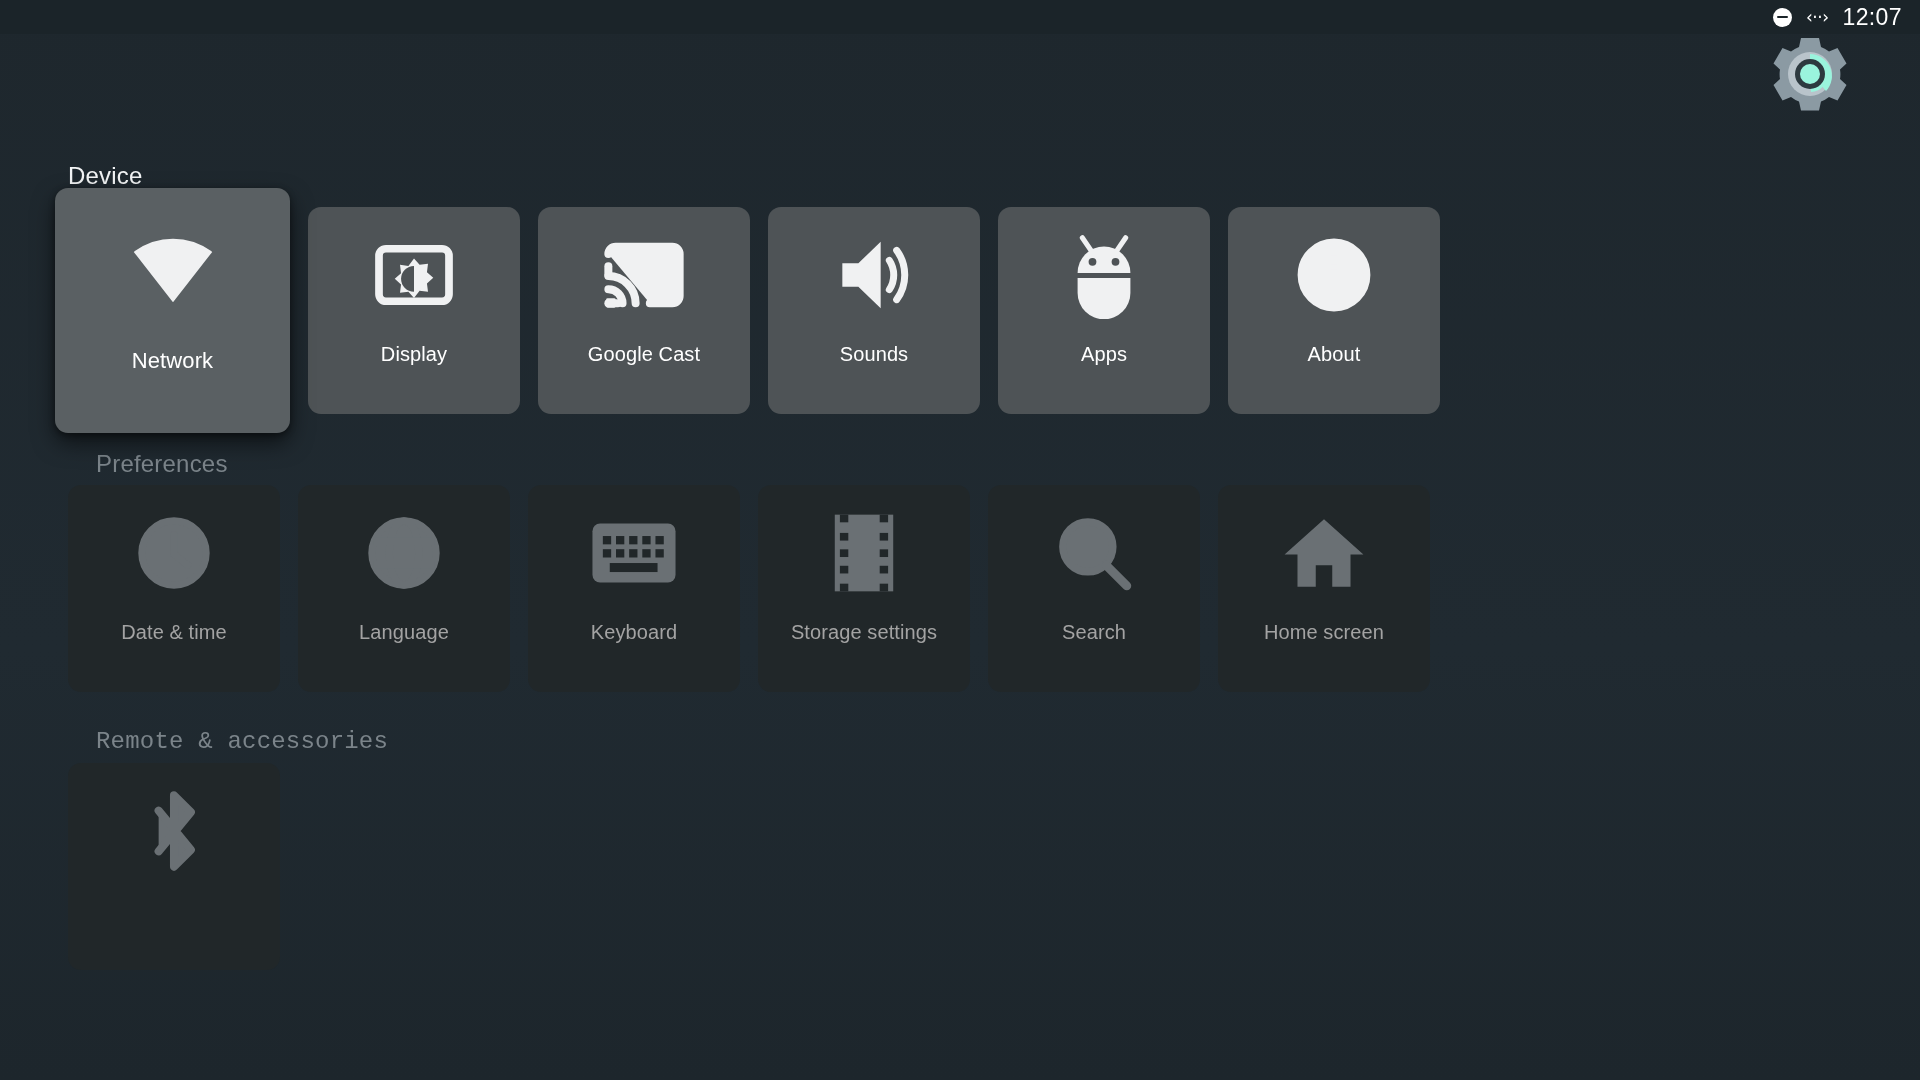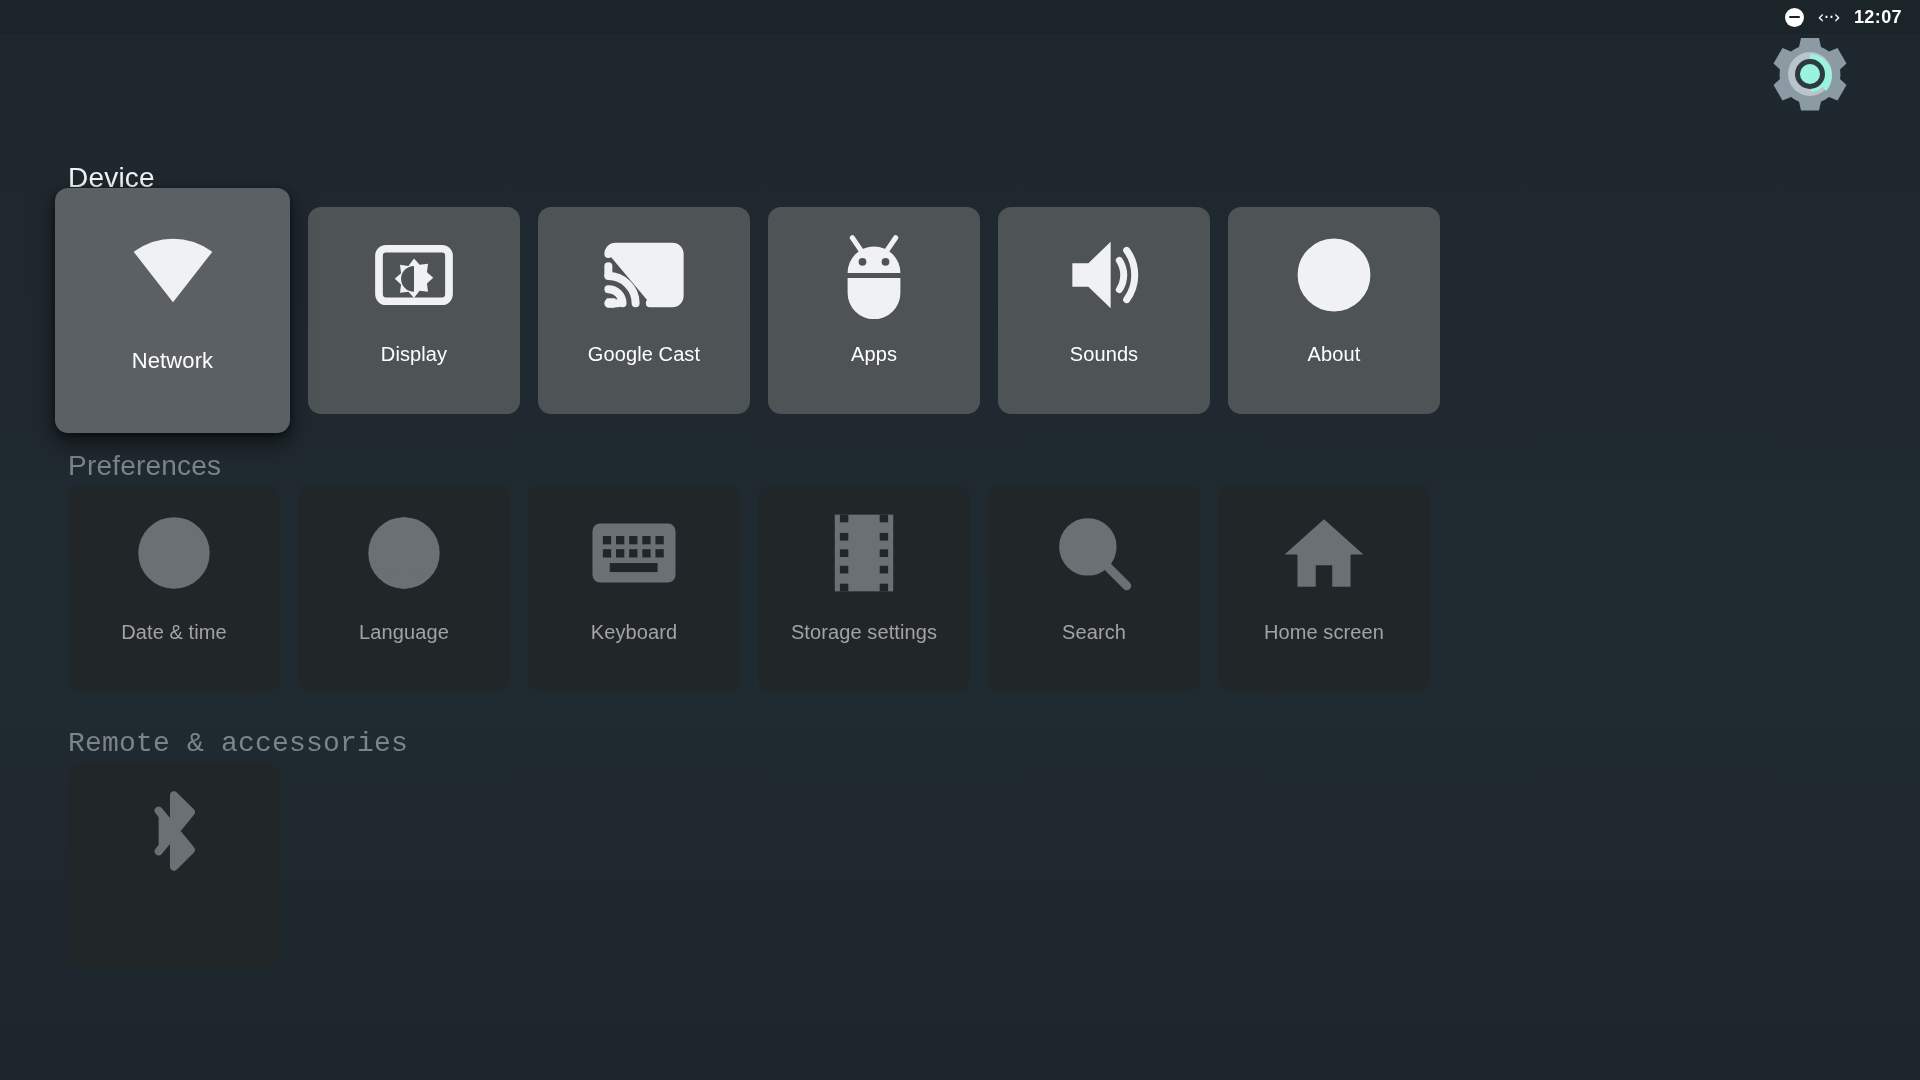--- a/index.html
+++ b/index.html
@@ -20,34 +20,34 @@
     background:#1b2429;
     display:flex; align-items:center; justify-content:flex-end;
     padding-right:18px; gap:14px;
   }
   .sb-icon{ display:flex; align-items:center; justify-content:center; }
   .dnd-icon{ width:19px; height:19px; border-radius:50%; background:#ffffff;
     display:flex; align-items:center; justify-content:center; }
   .dnd-icon i{ display:block; width:11px; height:2.6px; background:#1b2429; border-radius:1px; }
   .eth-icon{ color:#ffffff; font-size:17px; line-height:1; letter-spacing:-0.5px;
     font-family:"DejaVu Sans", sans-serif; }
-  .sb-time{ color:#ffffff; font-size:18px; font-weight:bold; letter-spacing:0.4px; }
+  .sb-time{ color:#ffffff; font-size:23px; font-weight:normal; letter-spacing:0.4px; }
 
   
   .brand{ position:absolute; top:38px; left:1755px; width:110px; height:80px; }
 
   
   .content{ position:absolute; top:0; left:0; width:1920px; height:1080px; }
 
   .row-header{
     position:absolute; left:68px;
-    font-size:28px; letter-spacing:0.2px; white-space:nowrap;
+    font-size:24px; letter-spacing:0.2px; white-space:nowrap;
   }
   .row-header.active{ color:#f2f4f5; }
-  .row-header.dim{ color:#7b848a; }
+  .row-header.dim{ color:#7b848a;margin-left:28px; }
 
   .tilerow{ position:absolute; left:0; width:1920px; display:flex; }
 
   .tile{
     position:relative;
     width:212px; height:207px;
     margin-right:18px;
     display:flex; flex-direction:column;
     align-items:center; justify-content:flex-start;
     flex:0 0 auto;
@@ -152,41 +152,41 @@
             <path d="M2.2 11.3 a7.5 7.5 0 0 1 7.5 7.5" fill="none" stroke-linecap="round"></path>
             <path d="M2.2 14.9 a3.9 3.9 0 0 1 3.9 3.9" fill="none" stroke-linecap="round"></path>
             <rect x="1.6" y="17.4" width="2.6" height="2.6" rx="0.4" stroke="none"></rect>
           </svg>
         </div>
         <div class="lbl">Google Cast</div>
       </div>
 
       <div class="tile">
         <div class="ico">
+          <svg width="86" height="80" viewBox="0 0 24 24">
+            <path d="M3 9 h4.5 L13.5 3.2 v17.6 L7.5 15 H3 Z"></path>
+            <path d="M16.6 7.6 a8 8 0 0 1 0 8.8" fill="none" stroke-width="2.1" stroke-linecap="round"></path>
+            <path d="M18.8 4.6 a12.5 12.5 0 0 1 0 14.8" fill="none" stroke-width="2.1" stroke-linecap="round"></path>
+          </svg>
+        </div>
+        <div class="lbl">Sounds</div>
+      </div>
+
+      <div class="tile">
+        <div class="ico">
           <svg width="78" height="88" viewBox="0 0 22 26">
             <path d="M4.6 2 L7.4 6.1" stroke-width="1.5" stroke-linecap="round" fill="none"></path>
             <path d="M17.4 2 L14.6 6.1" stroke-width="1.5" stroke-linecap="round" fill="none"></path>
             <path d="M3.2 12.4 a7.8 7.8 0 0 1 15.6 0 Z" stroke="none"></path>
             <path d="M3.2 13.9 h15.6 v4.4 a7.8 7.8 0 0 1-15.6 0 Z" stroke="none"></path>
             <circle cx="7.6" cy="9.1" r="1.15" fill="#4e5356" stroke="none"></circle>
             <circle cx="14.4" cy="9.1" r="1.15" fill="#4e5356" stroke="none"></circle>
           </svg>
         </div>
         <div class="lbl">Apps</div>
-      </div>
-
-      <div class="tile">
-        <div class="ico">
-          <svg width="86" height="80" viewBox="0 0 24 24">
-            <path d="M3 9 h4.5 L13.5 3.2 v17.6 L7.5 15 H3 Z"></path>
-            <path d="M16.6 7.6 a8 8 0 0 1 0 8.8" fill="none" stroke-width="2.1" stroke-linecap="round"></path>
-            <path d="M18.8 4.6 a12.5 12.5 0 0 1 0 14.8" fill="none" stroke-width="2.1" stroke-linecap="round"></path>
-          </svg>
-        </div>
-        <div class="lbl">Sounds</div>
       </div>
 
 
       <div class="tile">
         <div class="ico">
           <svg width="82" height="82" viewBox="0 0 24 24" fill="none">
             <circle cx="12" cy="12" r="9.6" stroke-width="2.1"></circle>
             <rect x="10.9" y="10.4" width="2.2" height="7.1" stroke="none" fill="#f0f1f2"></rect>
             <rect x="10.9" y="6.4" width="2.2" height="2.4" stroke="none" fill="#f0f1f2"></rect>
           </svg>

